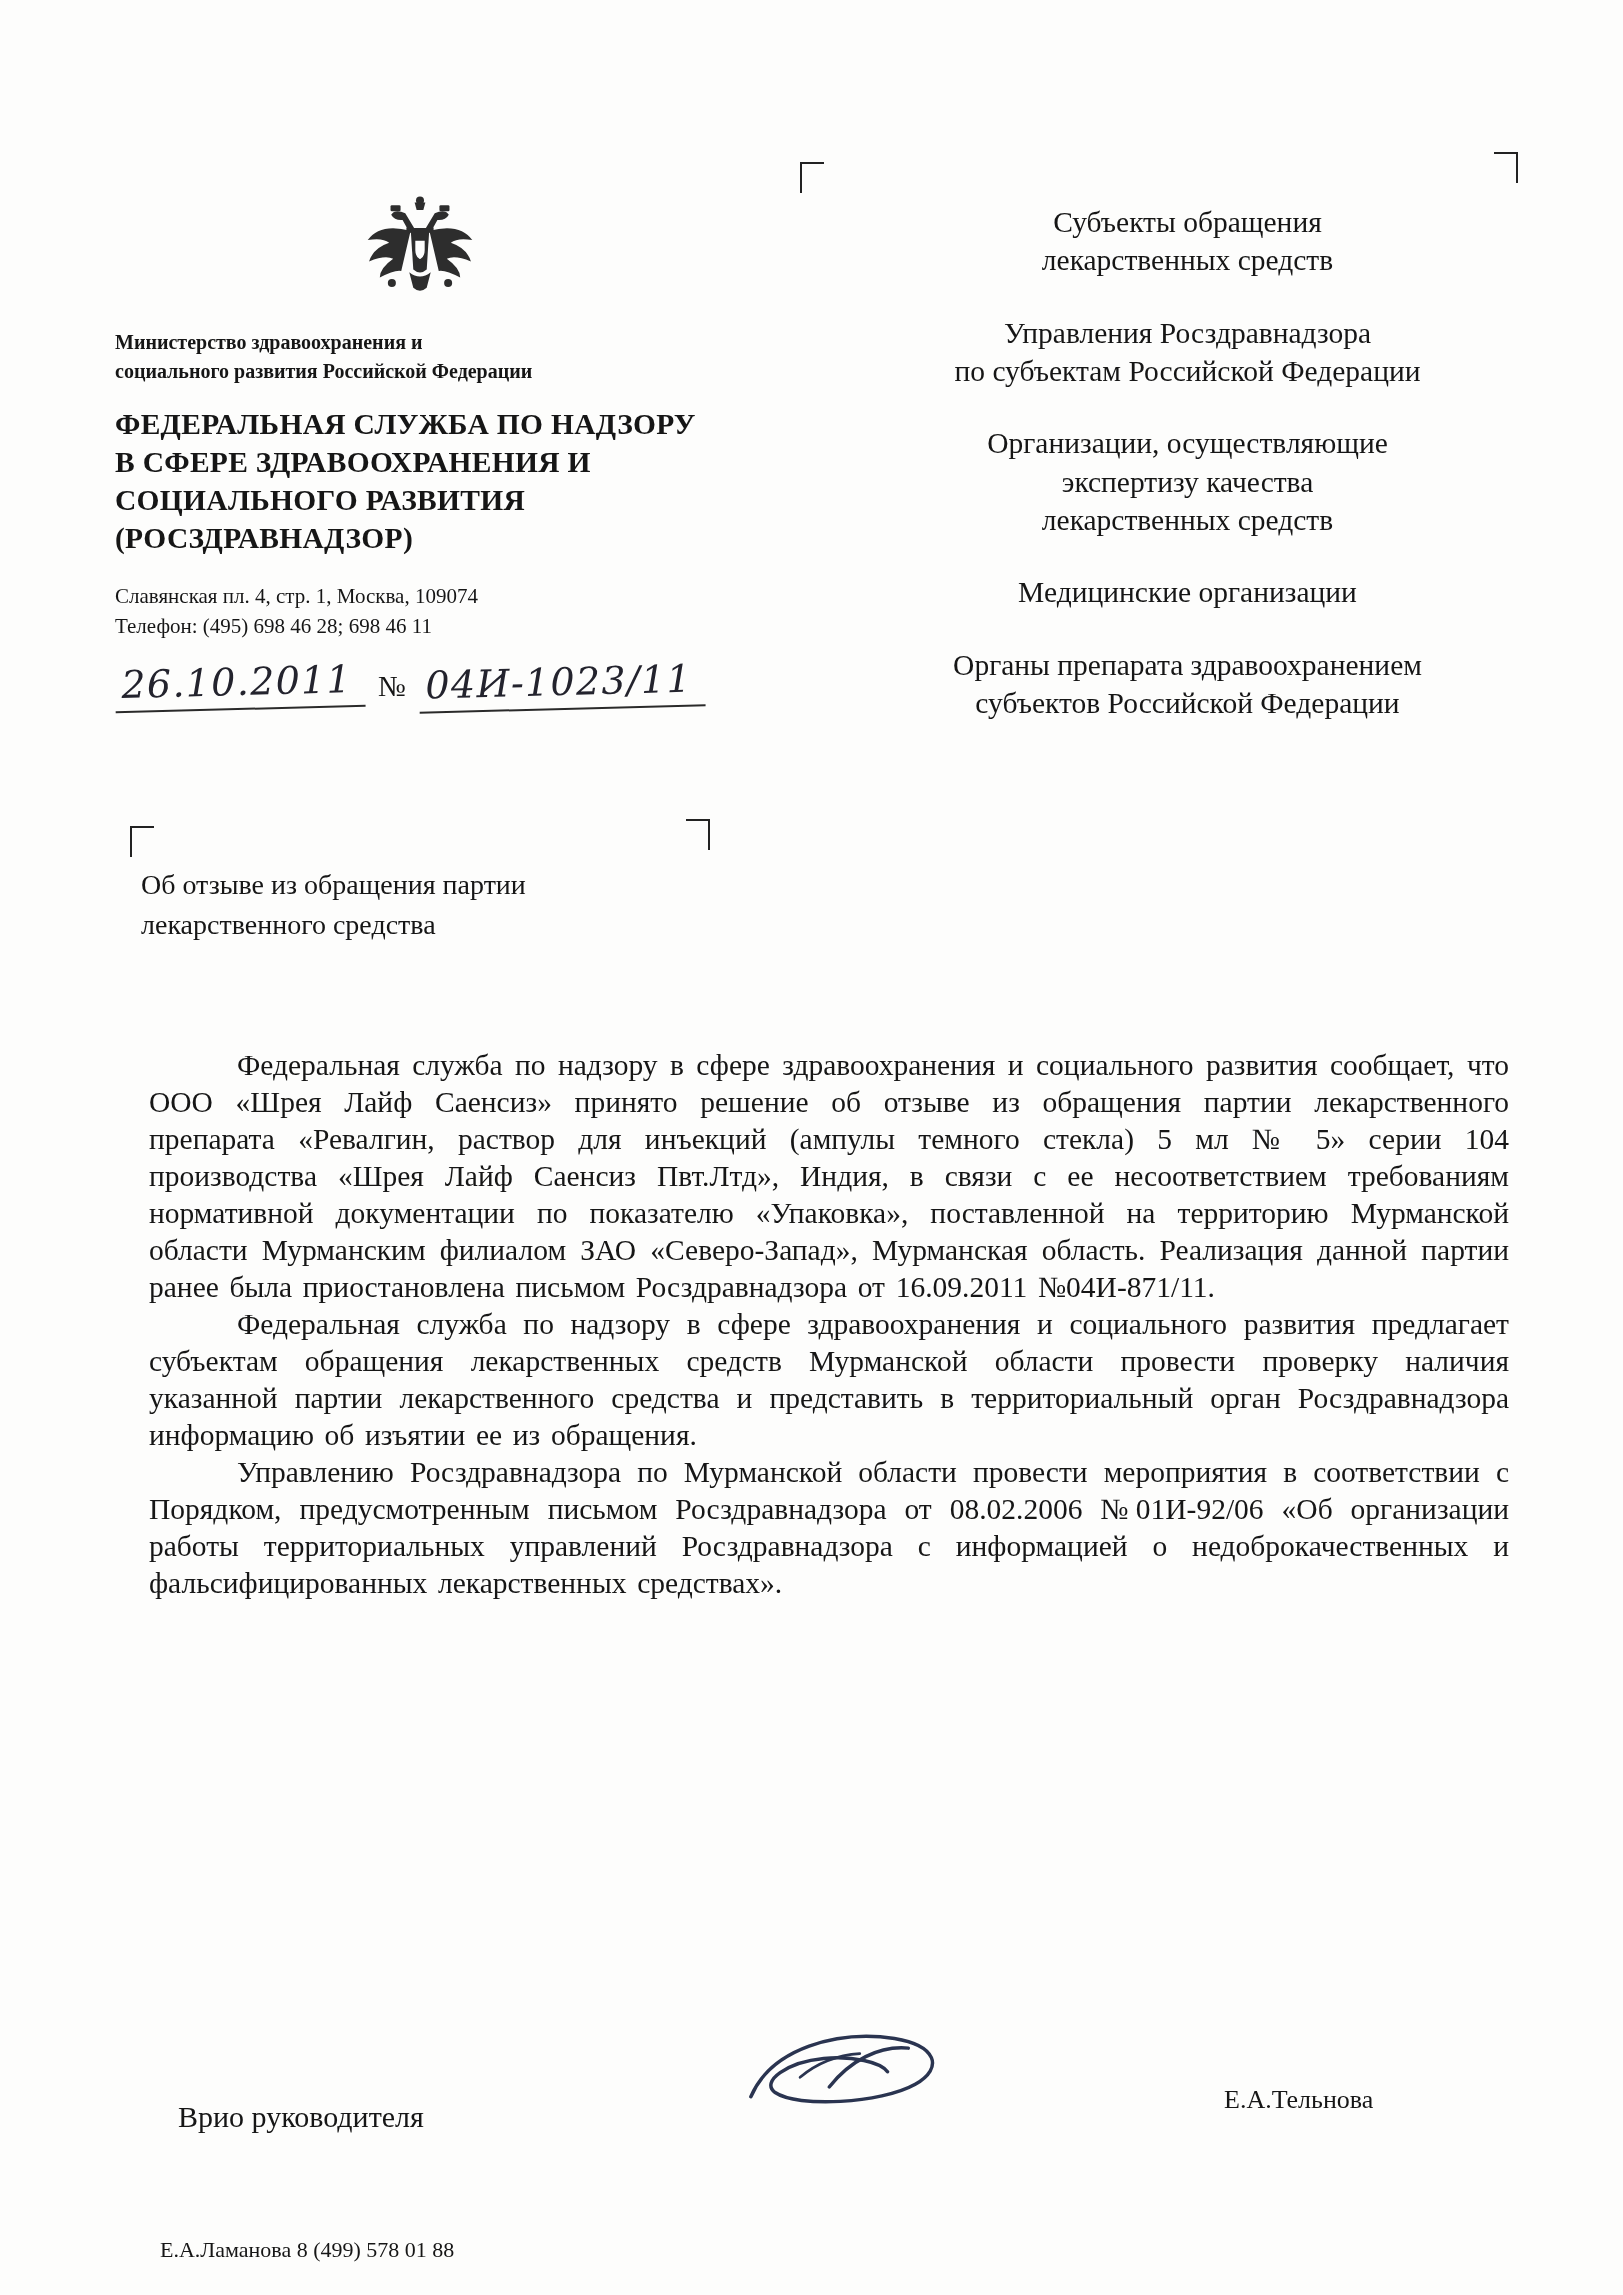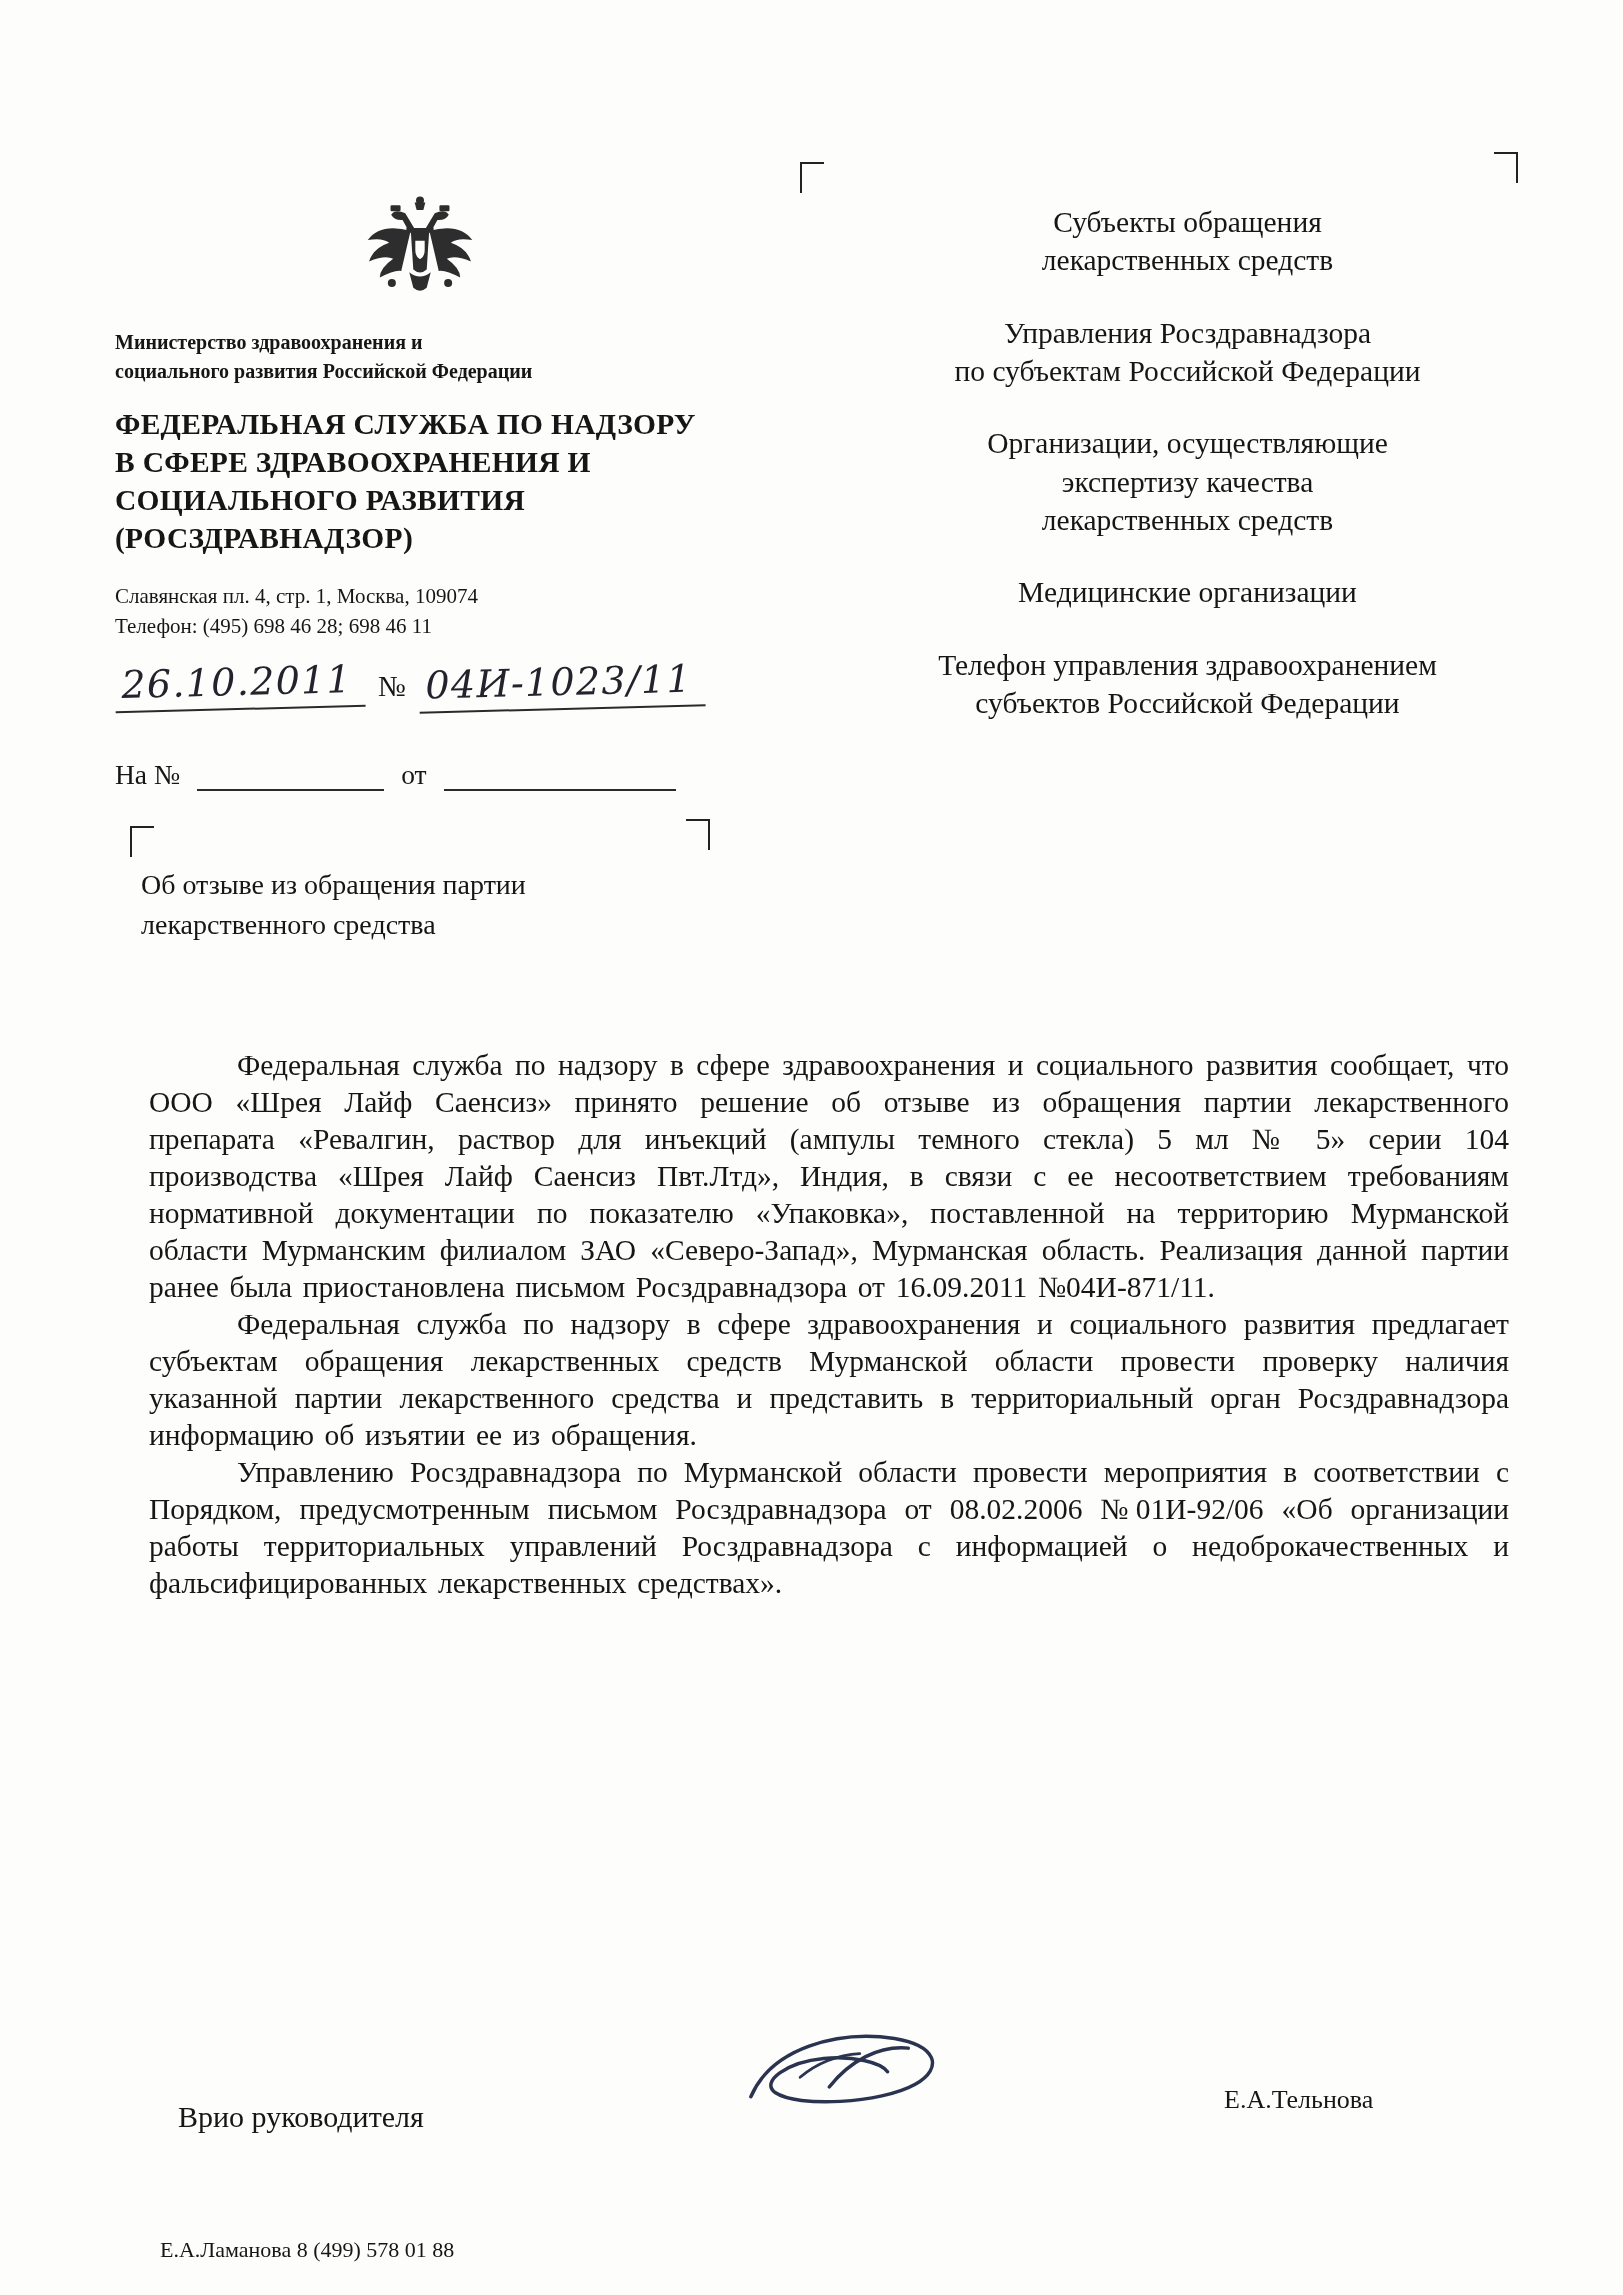--- a/index.html
+++ b/index.html
@@ -128,40 +128,34 @@
     <div class="addr">Славянская пл. 4, стр. 1, Москва, 109074</div>
     <div class="phone">Телефон: (495) 698 46 28; 698 46 11</div>
   </div>
 
   <div class="number-line">
     <span class="hw">26.10.2011</span>
     <span class="no-sign">№</span>
     <span class="hw">04И-1023/11</span>
   </div>
 
-  <div class="ref-line">
-    <span>На №</span>
-    <span class="blank b1"></span>
-    <span>от</span>
-    <span class="blank b2"></span>
-  </div>
 
   <div class="subject">Об отзыве из обращения партии
 лекарственного средства</div>
 
   <div class="recipients">
     <div class="recipient">Субъекты обращения
 лекарственных средств</div>
     <div class="recipient">Управления Росздравнадзора
 по субъектам Российской Федерации</div>
     <div class="recipient">Организации, осуществляющие
 экспертизу качества
 лекарственных средств</div>
     <div class="recipient">Медицинские организации</div>
-    <div class="recipient">Телефон управления здравоохранением
+    <div class="recipient">Органы препарата здравоохранением
 субъектов Российской Федерации</div>
   </div>
 
   <div class="body-text">
     <p>Федеральная служба по надзору в сфере здравоохранения и социального развития сообщает, что ООО «Шрея Лайф Саенсиз» принято решение об отзыве из обращения партии лекарственного препарата «Ревалгин, раствор для инъекций (ампулы темного стекла) 5 мл № 5» серии 104 производства «Шрея Лайф Саенсиз Пвт.Лтд», Индия, в связи с ее несоответствием требованиям нормативной документации по показателю «Упаковка», поставленной на территорию Мурманской области Мурманским филиалом ЗАО «Северо-Запад», Мурманская область. Реализация данной партии ранее была приостановлена письмом Росздравнадзора от 16.09.2011 №04И-871/11.</p>
     <p>Федеральная служба по надзору в сфере здравоохранения и социального развития предлагает субъектам обращения лекарственных средств Мурманской области провести проверку наличия указанной партии лекарственного средства и представить в территориальный орган Росздравнадзора информацию об изъятии ее из обращения.</p>
     <p>Управлению Росздравнадзора по Мурманской области провести мероприятия в соответствии с Порядком, предусмотренным письмом Росздравнадзора от 08.02.2006 №01И-92/06 «Об организации работы территориальных управлений Росздравнадзора с информацией о недоброкачественных и фальсифицированных лекарственных средствах».</p>
   </div>
 
   <div class="sig-title">Врио руководителя</div>

